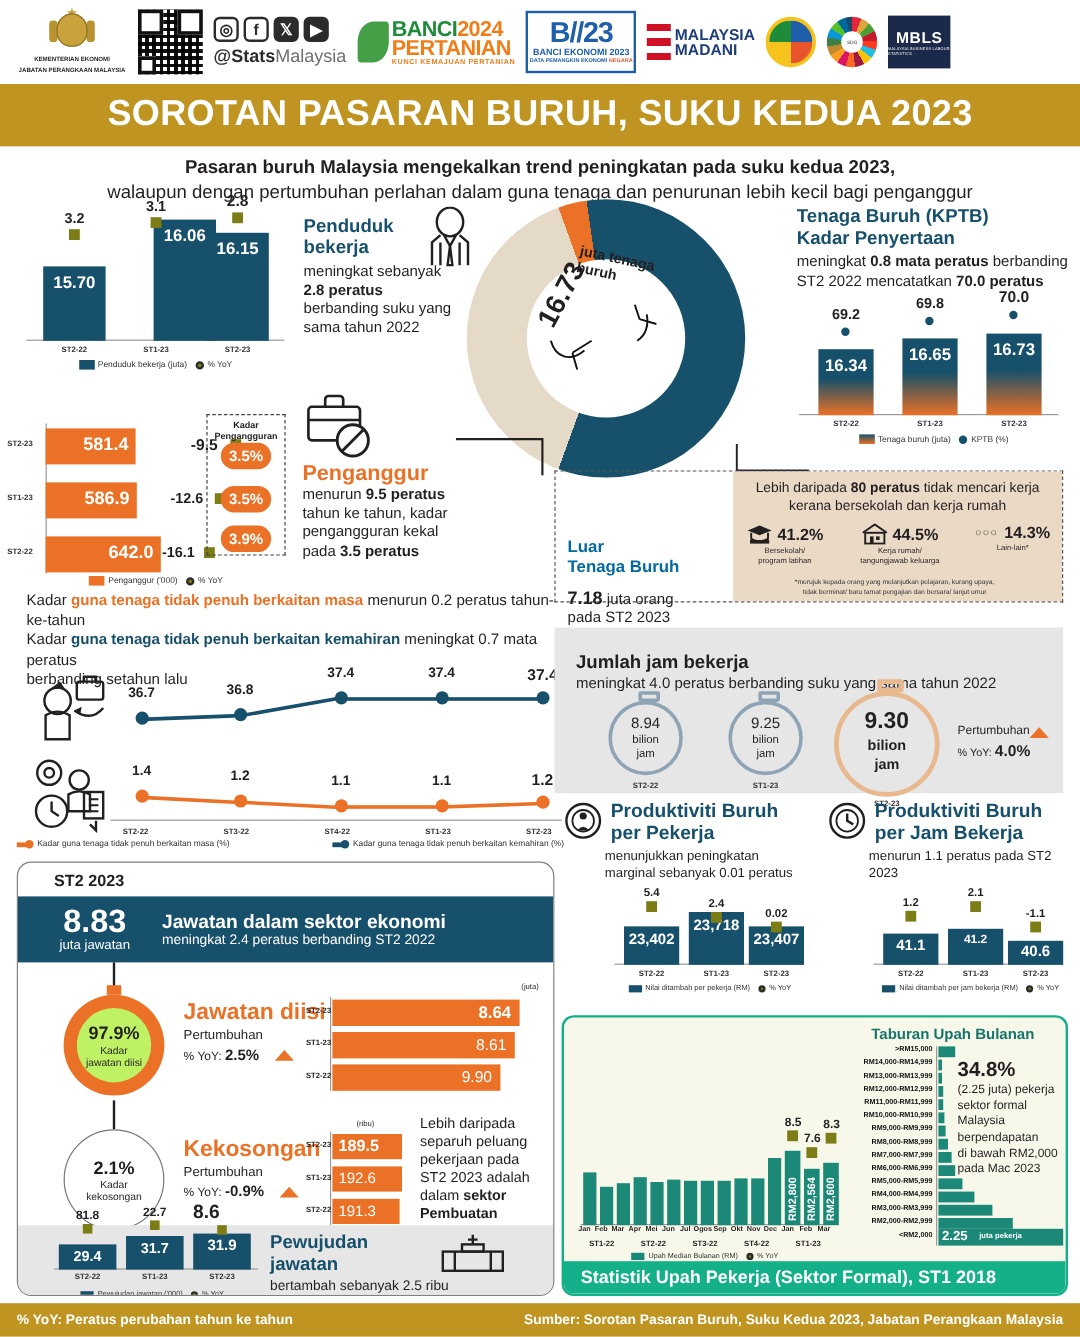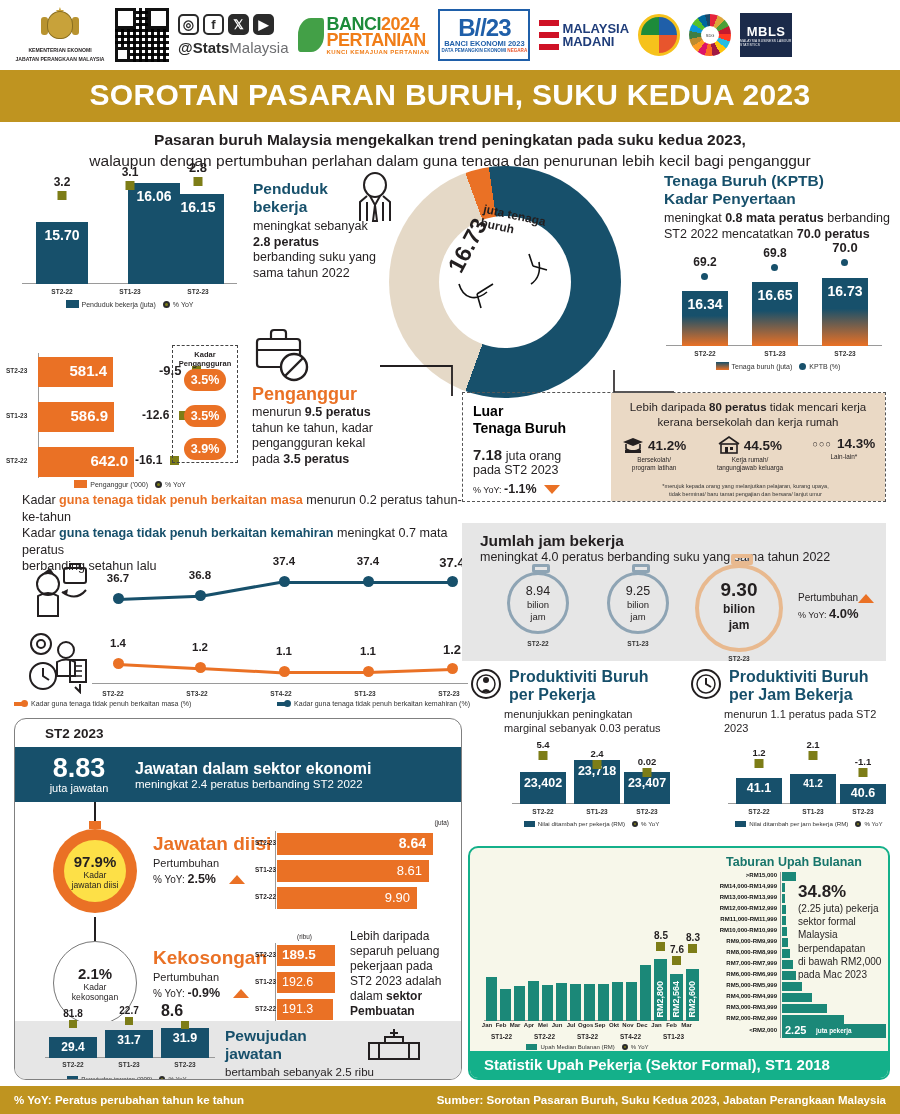--- a/index.html
+++ b/index.html
@@ -393,21 +393,21 @@
   </div>
   <svg class="panel" style="left:380px;top:352px;" width="84" height="52">
     <path d="M0 14 H72 V44" fill="none" stroke="#231f20" stroke-width="1.8"></path>
   </svg>
 
   <svg class="panel" style="left:556px;top:370px;" width="120" height="26">
     <path d="M58 0 V22 H118" fill="none" stroke="#231f20" stroke-width="1.6"></path>
   </svg>
   <div class="panel" id="p-luar">
     <div style="position:absolute;left:10px;top:10px;width:132px;">
-      <div style="font-size:14px;font-weight:bold;color:#000000;line-height:17px;">
+      <div style="font-size:14px;font-weight:bold;color:#0369a1;line-height:17px;margin-top:44px;">
         <div>Luar</div>
         <div>Tenaga Buruh</div>
       </div>
       <div style="margin-top:9px;font-size:12.5px;">
         <span style="font-size:15px;font-weight:bold;">7.18</span><span> juta orang</span>
       </div>
       <div style="font-size:12.5px;">pada ST2 2023</div>
       <div style="margin-top:5px;font-size:9px;display:flex;align-items:center;gap:7px;">
         <span><span>% YoY: </span><b style="font-size:12.5px;">-1.1%</b></span>
         <i class="tri-dn"></i>
@@ -540,21 +540,21 @@
       <span>Kadar guna tenaga tidak penuh berkaitan masa (%)</span>
       </span>
     <span class="li">
         <i class="sw" style="background:#17506b;height:4px;"></i>
         <i class="dot" style="background:#17506b;margin-left:-9px;"></i>
       <span>Kadar guna tenaga tidak penuh berkaitan kemahiran (%)</span>
       </span>
   </div>
 
   <div class="panel" id="p-hours">
-    <div style="padding:9px 0 0 18px;">
+    <div style="padding:9px 0 0 18px;margin-top:12px;">
       <div style="font-size:15.5px;font-weight:bold;">Jumlah jam bekerja</div>
       <div style="font-size:12.5px;">meningkat 4.0 peratus berbanding suku yang sama tahun 2022</div>
     </div>
     <div style="position:relative;height:88px;">
 
       <div style="position:absolute;left:40px;top:8px;width:72px;text-align:center;">
         <div style="width:62px;height:62px;border-radius:50%;border:3px solid #8ea4b4;margin:0 auto;position:relative;">
           <div style="position:absolute;left:22px;top:-11px;width:18px;height:9px;border:3px solid #8ea4b4;border-radius:2px;"></div>
           <div style="position:absolute;top:9px;left:0;right:0;font-size:12.5px;">8.94</div>
           <div style="position:absolute;top:24px;left:0;right:0;font-size:9.5px;">bilion</div>
@@ -599,21 +599,21 @@
         <circle cx="16" cy="12" r="3" fill="#231f20"></circle>
         <path d="M11 24 q5 -6 10 0 z" fill="#231f20"></path>
       </svg>
       <div>
         <div class="sec-title" style="font-size:16px;">Produktiviti Buruh</div>
         <div class="sec-title" style="font-size:16px;">per Pekerja</div>
       </div>
     </div>
     <div style="font-size:11px;margin:3px 0 0 34px;line-height:14px;">
       <div>menunjukkan peningkatan</div>
-      <div>marginal sebanyak 0.03 peratus</div>
+      <div>marginal sebanyak 0.01 peratus</div>
     </div>
     <div style="position:absolute;left:42px;top:80px;width:160px;height:70px;">
       <div style="position:absolute;left:0;bottom:14px;width:158px;height:1.2px;background:#9a9a9a;"></div>
       <div class="bar-col" style="left:8px;height:32px;width:46px;">
         <div class="bar-val" style="font-size:12.5px;top:4px;">23,402</div>
         </div>
       <div class="yoy-sq" style="left:31px;bottom:58px;"></div>
       <div class="yoy-lbl" style="left:31px;bottom:68px;font-size:9.5px;">5.4</div>
       <div class="axlabel" style="position:absolute;left:8px;bottom:3px;width:46px;">ST2-22</div>
 
@@ -705,21 +705,21 @@
         <div style="font-size:11.5px;">meningkat 2.4 peratus berbanding ST2 2022</div>
       </div>
     </div>
 
     <div style="position:absolute;left:79px;top:83px;width:2px;height:22px;background:#231f20;"></div>
     <div style="position:absolute;left:74px;top:102px;width:12px;height:8px;background:#ea7125;"></div>
     <div style="position:absolute;left:79px;top:198px;width:2px;height:24px;background:#231f20;"></div>
     <div style="position:absolute;left:74px;top:170px;width:12px;height:8px;background:#ea7125;"></div>
 
     <div class="ring" style="position:absolute;left:38px;top:110px;width:84px;height:84px;background:#ea7125;">
-      <div class="ring" style="width:62px;height:62px;background:#fde047;">
+      <div class="ring" style="width:62px;height:62px;background:#bef264;">
         <div style="font-size:15px;font-weight:bold;">97.9%</div>
         <div style="font-size:8.6px;">Kadar</div>
         <div style="font-size:8.6px;">jawatan diisi</div>
       </div>
     </div>
     <div style="position:absolute;left:138px;top:116px;width:130px;">
       <div class="sec-title or" style="font-size:19px;">Jawatan diisi</div>
       <div style="font-size:11px;margin-top:4px;">Pertumbuhan</div>
       <div style="font-size:10px;margin-top:3px;display:flex;align-items:center;gap:13px;">
         <span><span>% YoY: </span><b style="font-size:12.5px;">2.5%</b></span>

